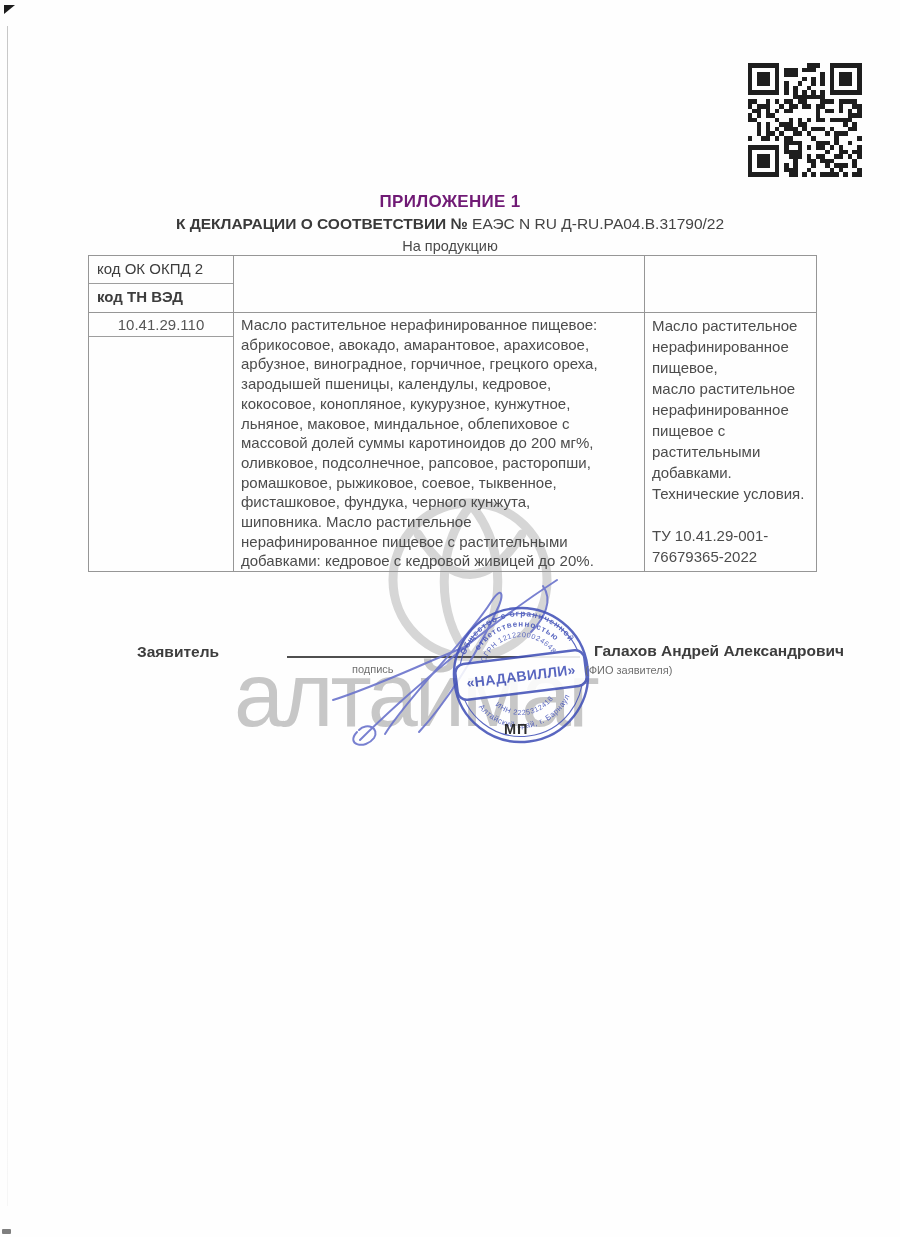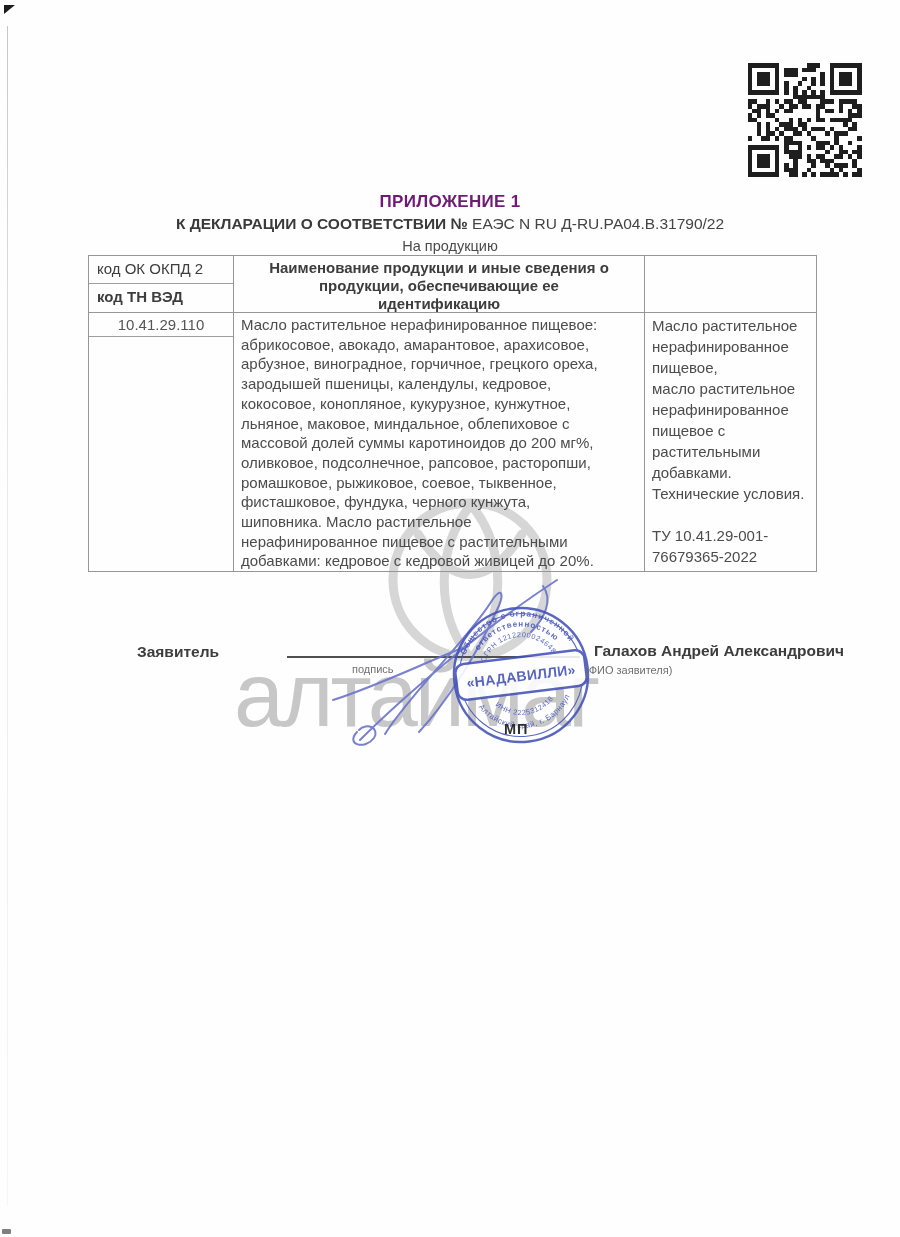--- a/index.html
+++ b/index.html
@@ -384,23 +384,20 @@
 
   <div class="abs tbl">
     <div class="abs v1"></div>
     <div class="abs v2"></div>
     <div class="abs hsep"></div>
     <div class="abs c1sep"></div>
     <div class="abs okpdsep"></div>
 
     <div class="abs h-c1a">код ОК ОКПД 2</div>
     <div class="abs h-c1b">код ТН ВЭД</div>
-    <div class="abs h-c2">Наименование продукции и иные сведения о
-продукции, обеспечивающие ее
-идентификацию</div>
 
     <div class="abs okpd">10.41.29.110</div>
     <div class="abs desc">Масло растительное нерафинированное пищевое:
 абрикосовое, авокадо, амарантовое, арахисовое,
 арбузное, виноградное, горчичное, грецкого ореха,
 зародышей пшеницы, календулы, кедровое,
 кокосовое, конопляное, кукурузное, кунжутное,
 льняное, маковое, миндальное, облепиховое с
 массовой долей суммы каротиноидов до 200 мг%,
 оливковое,  подсолнечное, рапсовое, расторопши,

